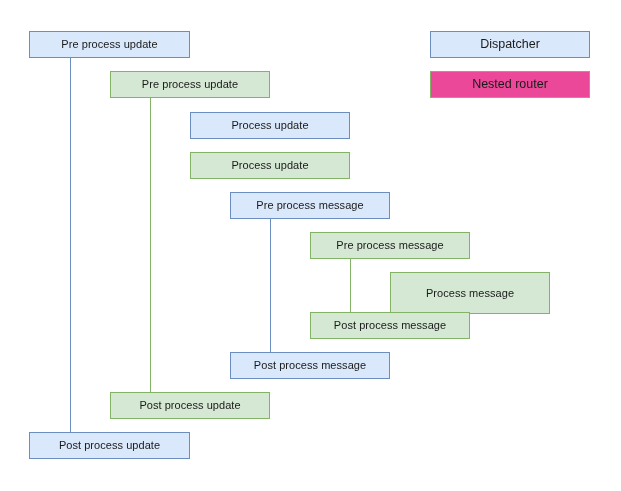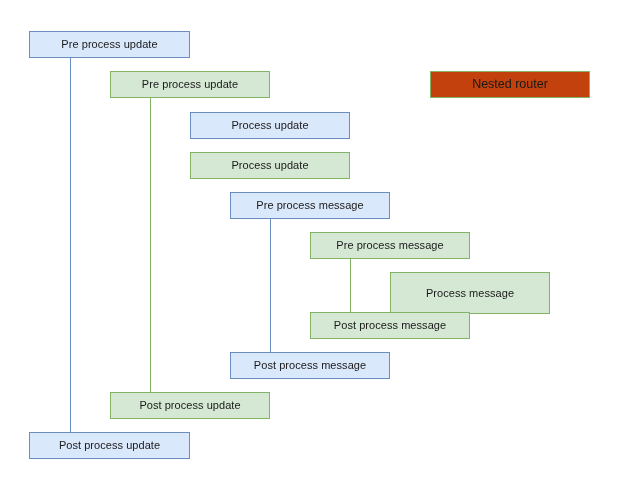--- a/index.html
+++ b/index.html
@@ -59,21 +59,21 @@
     line-height: 1;
     color: #1a1a1a;
     white-space: nowrap;
     z-index: 2;
   }
   .legend-node.dispatcher {
     background: #dae8fc;
     border: 1px solid #6c8ebf;
   }
   .legend-node.router {
-    background: #c2410c;
+    background: #ec4899;
     border: 1px solid #82b366;
   }
 </style>
 </head>
 <body>
 
 <div id="canvas">
     <div class="conn dispatcher" style="left: 70px; top: 58px; height: 374px;"></div>
     <div class="conn router" style="left: 150px; top: 98px; height: 294px;"></div>
     <div class="conn dispatcher" style="left: 270px; top: 219px; height: 133px;"></div>
@@ -82,14 +82,15 @@
     <div class="node router" style="left: 110px; top: 71px; width: 160px; height: 27px;">Pre process update</div>
     <div class="node dispatcher" style="left: 190px; top: 112px; width: 160px; height: 27px;">Process update</div>
     <div class="node router" style="left: 190px; top: 152px; width: 160px; height: 27px;">Process update</div>
     <div class="node dispatcher" style="left: 230px; top: 192px; width: 160px; height: 27px;">Pre process message</div>
     <div class="node router" style="left: 310px; top: 232px; width: 160px; height: 27px;">Pre process message</div>
     <div class="node router" style="left: 390px; top: 272px; width: 160px; height: 42px;">Process message</div>
     <div class="node router" style="left: 310px; top: 312px; width: 160px; height: 27px;">Post process message</div>
     <div class="node dispatcher" style="left: 230px; top: 352px; width: 160px; height: 27px;">Post process message</div>
     <div class="node router" style="left: 110px; top: 392px; width: 160px; height: 27px;">Post process update</div>
     <div class="node dispatcher" style="left: 29px; top: 432px; width: 161px; height: 27px;">Post process update</div>
+    <div class="legend-node dispatcher" style="left: 430px; top: 31px; width: 160px; height: 27px;">Dispatcher</div>
     <div class="legend-node router" style="left: 430px; top: 71px; width: 160px; height: 27px;">Nested router</div>
   </div>
 
 </body></html>

